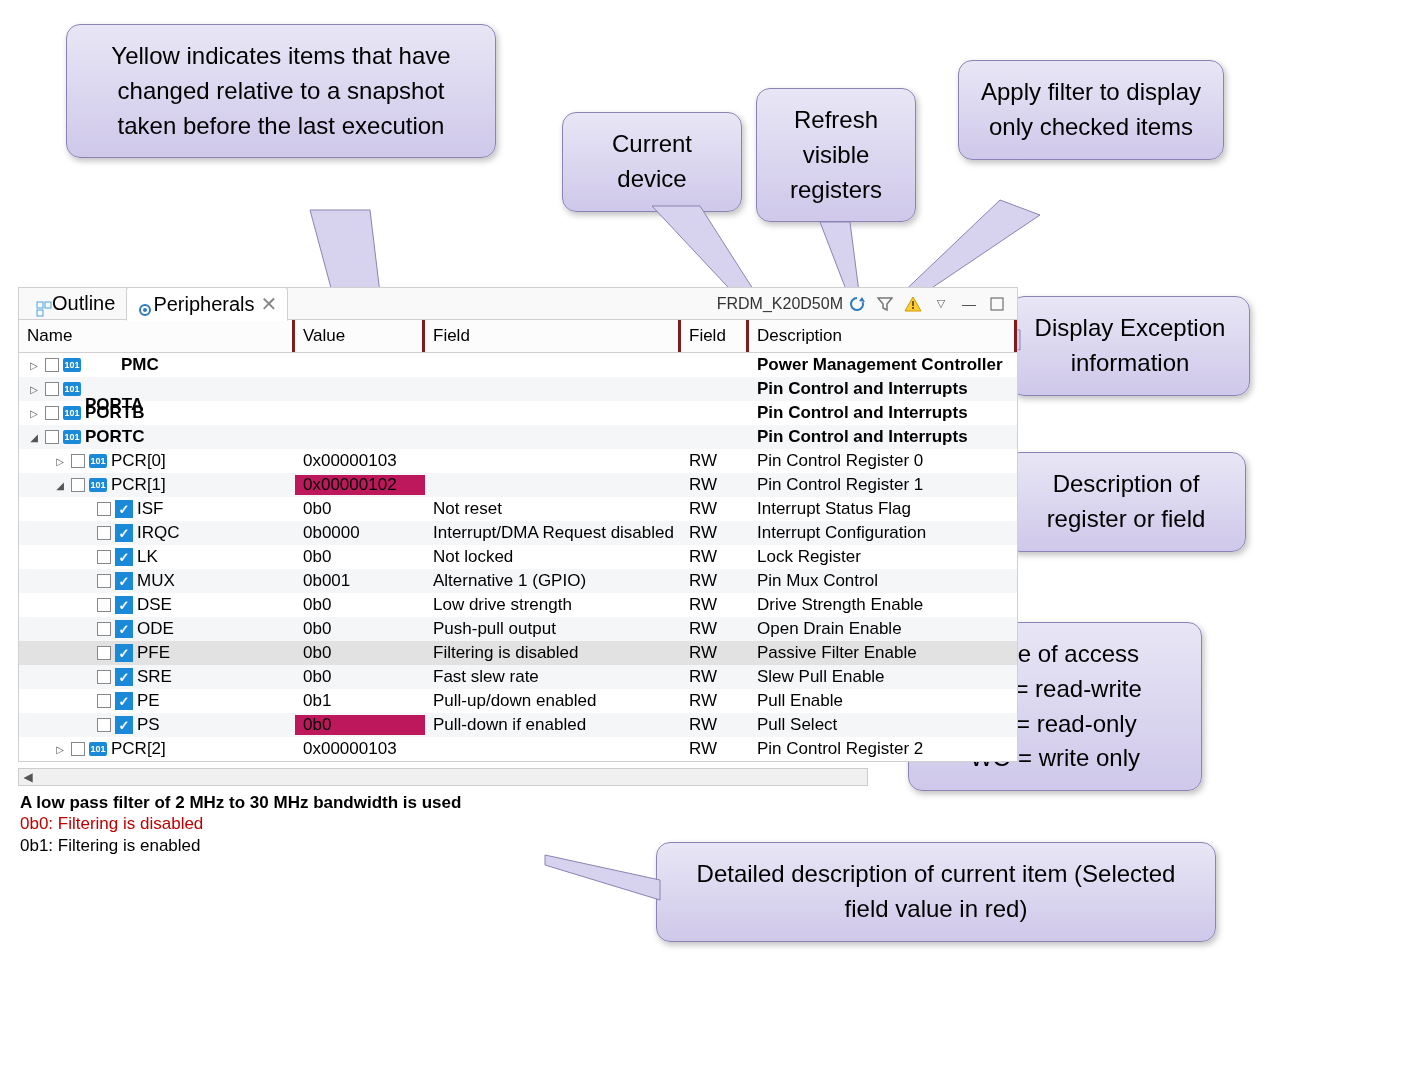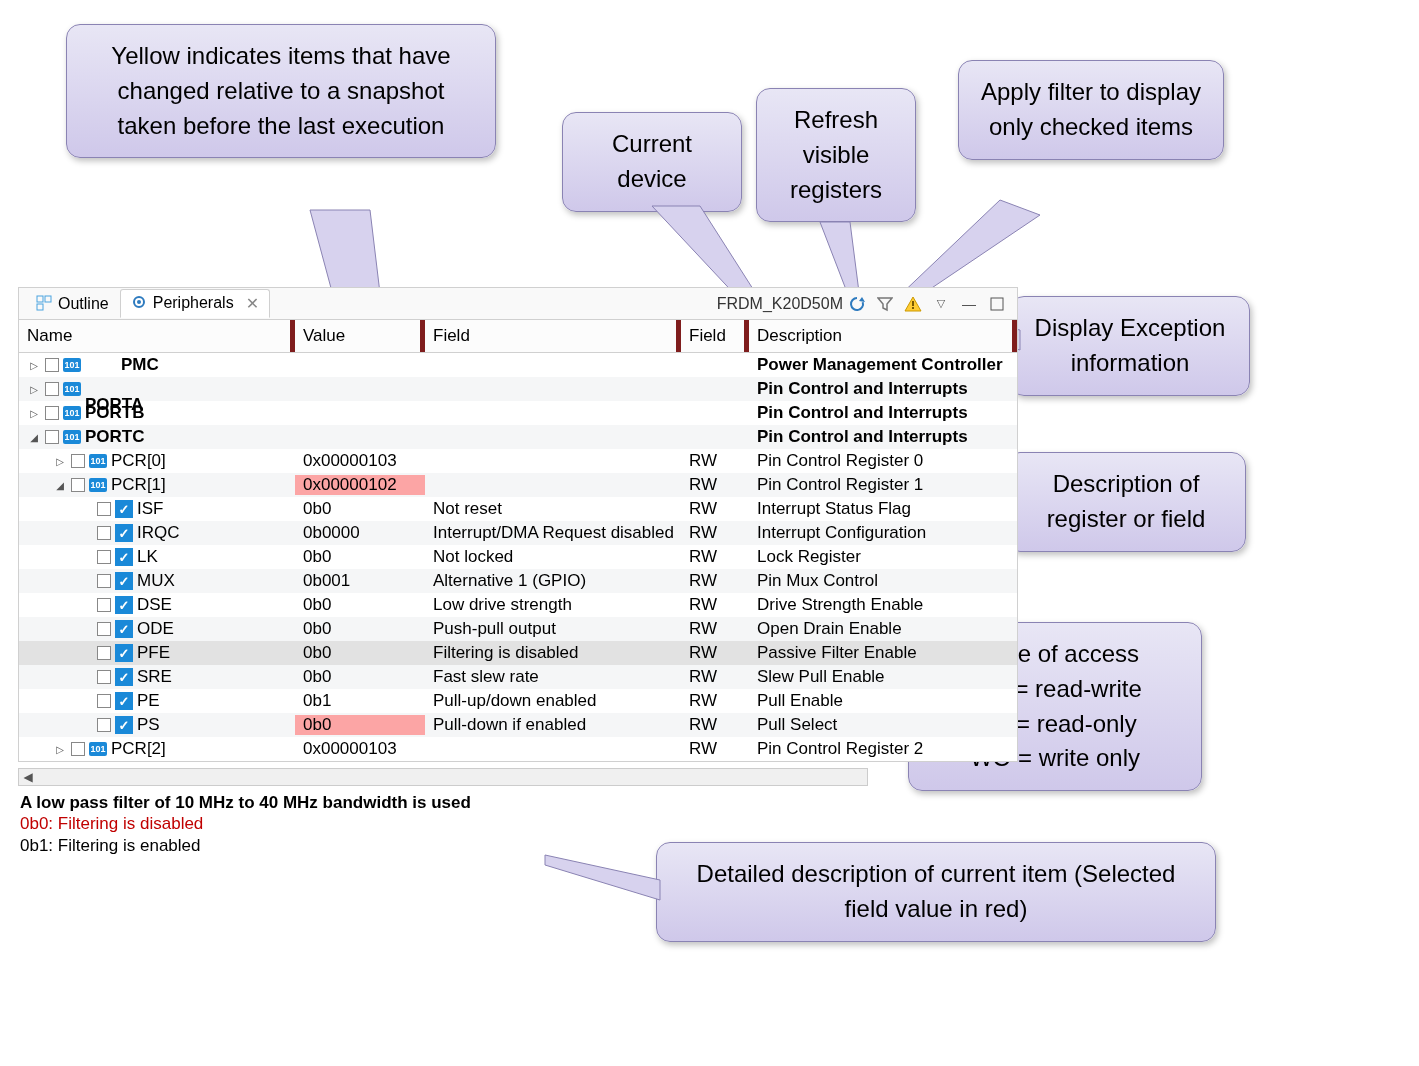--- a/index.html
+++ b/index.html
@@ -1,40 +1,40 @@
 <!DOCTYPE html>
 <html><head>
 <meta charset="utf-8">
 <style>
 *{box-sizing:border-box;margin:0;padding:0}
 body{font-family:"Segoe UI",Tahoma,sans-serif;background:#fff;width:1419px;height:1066px;position:relative;font-size:18px;color:#000}
 .callout{position:absolute;background:linear-gradient(to bottom,#e8e6f5,#cfc8ea);border:1px solid #8a83b3;border-radius:14px;padding:14px 20px;box-shadow:2px 3px 6px rgba(0,0,0,.25);text-align:center;font-size:24px;line-height:1.45;color:#000}
 .panel{position:absolute;left:18px;top:287px;width:1000px;border:1px solid #d0d0d0;background:#fff}
 .tabs{display:flex;align-items:center;height:32px;border-bottom:1px solid #d0d0d0;background:#f9f9f9;padding:0 6px}
-.tab{display:flex;align-items:flex-start;gap:6px;padding:4px 10px;border:1px solid transparent;font-size:16px}
+.tab{display:flex;align-items:flex-end;padding:4px 10px;border:1px solid transparent;font-size:20px}
 .tab.active{background:#fff;border:1px solid #d0d0d0;border-bottom:1px solid #fff;border-radius:3px 3px 0 0}
 .tab .ico{width:16px;height:16px}
 .spacer{flex:1}
 .devname{font-size:16px;color:#333;margin-right:0}
 .toolbtn{width:22px;height:22px;margin:0 3px;display:inline-flex;align-items:center;justify-content:center;cursor:pointer}
 .hdr{display:flex;border-bottom:1px solid #d0d0d0;background:#fcfcfc;font-size:17px}
-.hdr>div{padding:6px 8px;border-right:5px solid #7f1d1d}
+.hdr>div{padding:6px 8px;border-right:3px solid #7f1d1d}
 .col-name{width:276px}.col-val{width:130px}.col-field{width:256px}.col-mode{width:68px}.col-desc{flex:1}
 .rows{}
 .row{display:flex;align-items:center;height:24px;font-size:17px}
 .row:nth-child(odd){background:#fff}
 .row:nth-child(even){background:#f5f6f7}
 .row.selected{background:#e2e2e2}
 .row>div{padding:0 8px;white-space:nowrap;overflow:hidden}
 .cname{width:276px;display:flex;align-items:center;gap:4px}
 .cval{width:130px}
 .cfield{width:256px}
 .cmode{width:68px}
 .cdesc{flex:1}
-.hl{background:#fca5a5}
+.hl{background:#be185d}
 .tw{display:inline-flex;align-items:center;justify-content:center;width:14px;height:14px;font-size:10px;color:#555}
 .cb{width:14px;height:14px;border:1px solid #888;background:#fff;display:inline-block}
 .cbchk{width:18px;height:18px;background:#1a89d8;display:inline-flex;align-items:center;justify-content:center;color:#fff;font-size:13px;font-weight:bold}
 .regico{width:18px;height:14px;background:#1a89d8;color:#fff;font-size:9px;font-weight:bold;display:inline-flex;align-items:center;justify-content:center;border-radius:2px}
 .detail{position:absolute;left:18px;top:790px;width:1000px;font-size:17px;line-height:1.25;padding:2px}
 .detail .title{display:inline}
 .detail .loc{color:#0645ad}
 .detail .red{color:#c00000}
 .scrollh{position:absolute;left:18px;top:768px;width:850px;height:18px;border:1px solid #ccc;background:#f0f0f0;display:flex;align-items:center}
 .scrollh .arr{width:18px;text-align:center;font-size:12px;color:#555}
@@ -342,16 +342,16 @@
         <div class="cdesc">Pin Control Register 2</div>
       </div>
     </div>
 </div>
 
 <div class="scrollh">
   <span class="arr">◀</span>
 </div>
 
 <div class="detail">
-  <div><b>A low pass filter of 10 MHz to 40 MHz bandwidth is used</b></div>
+  <div><b>A low pass filter of 2 MHz to 30 MHz bandwidth is used</b></div>
   <div class="red">0b0: Filtering is disabled</div>
   <div>0b1: Filtering is enabled</div>
 </div>
 
 </body></html>

